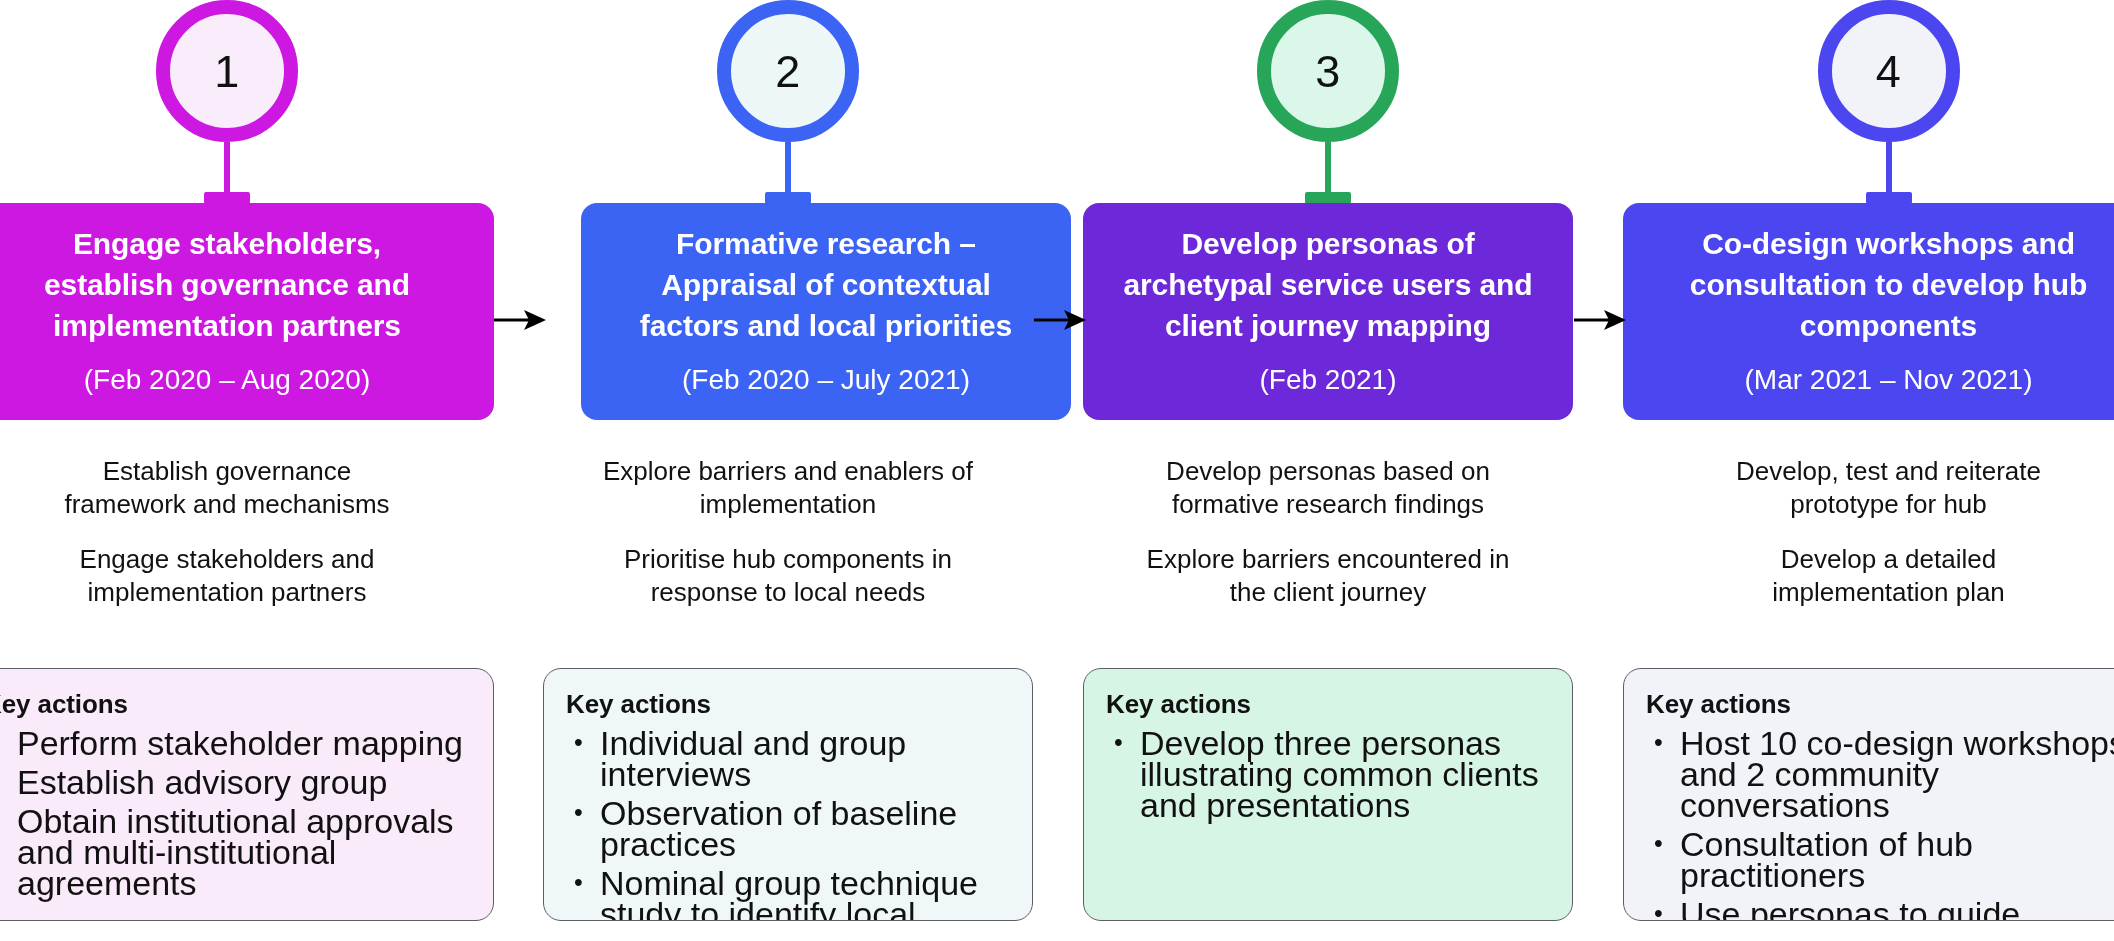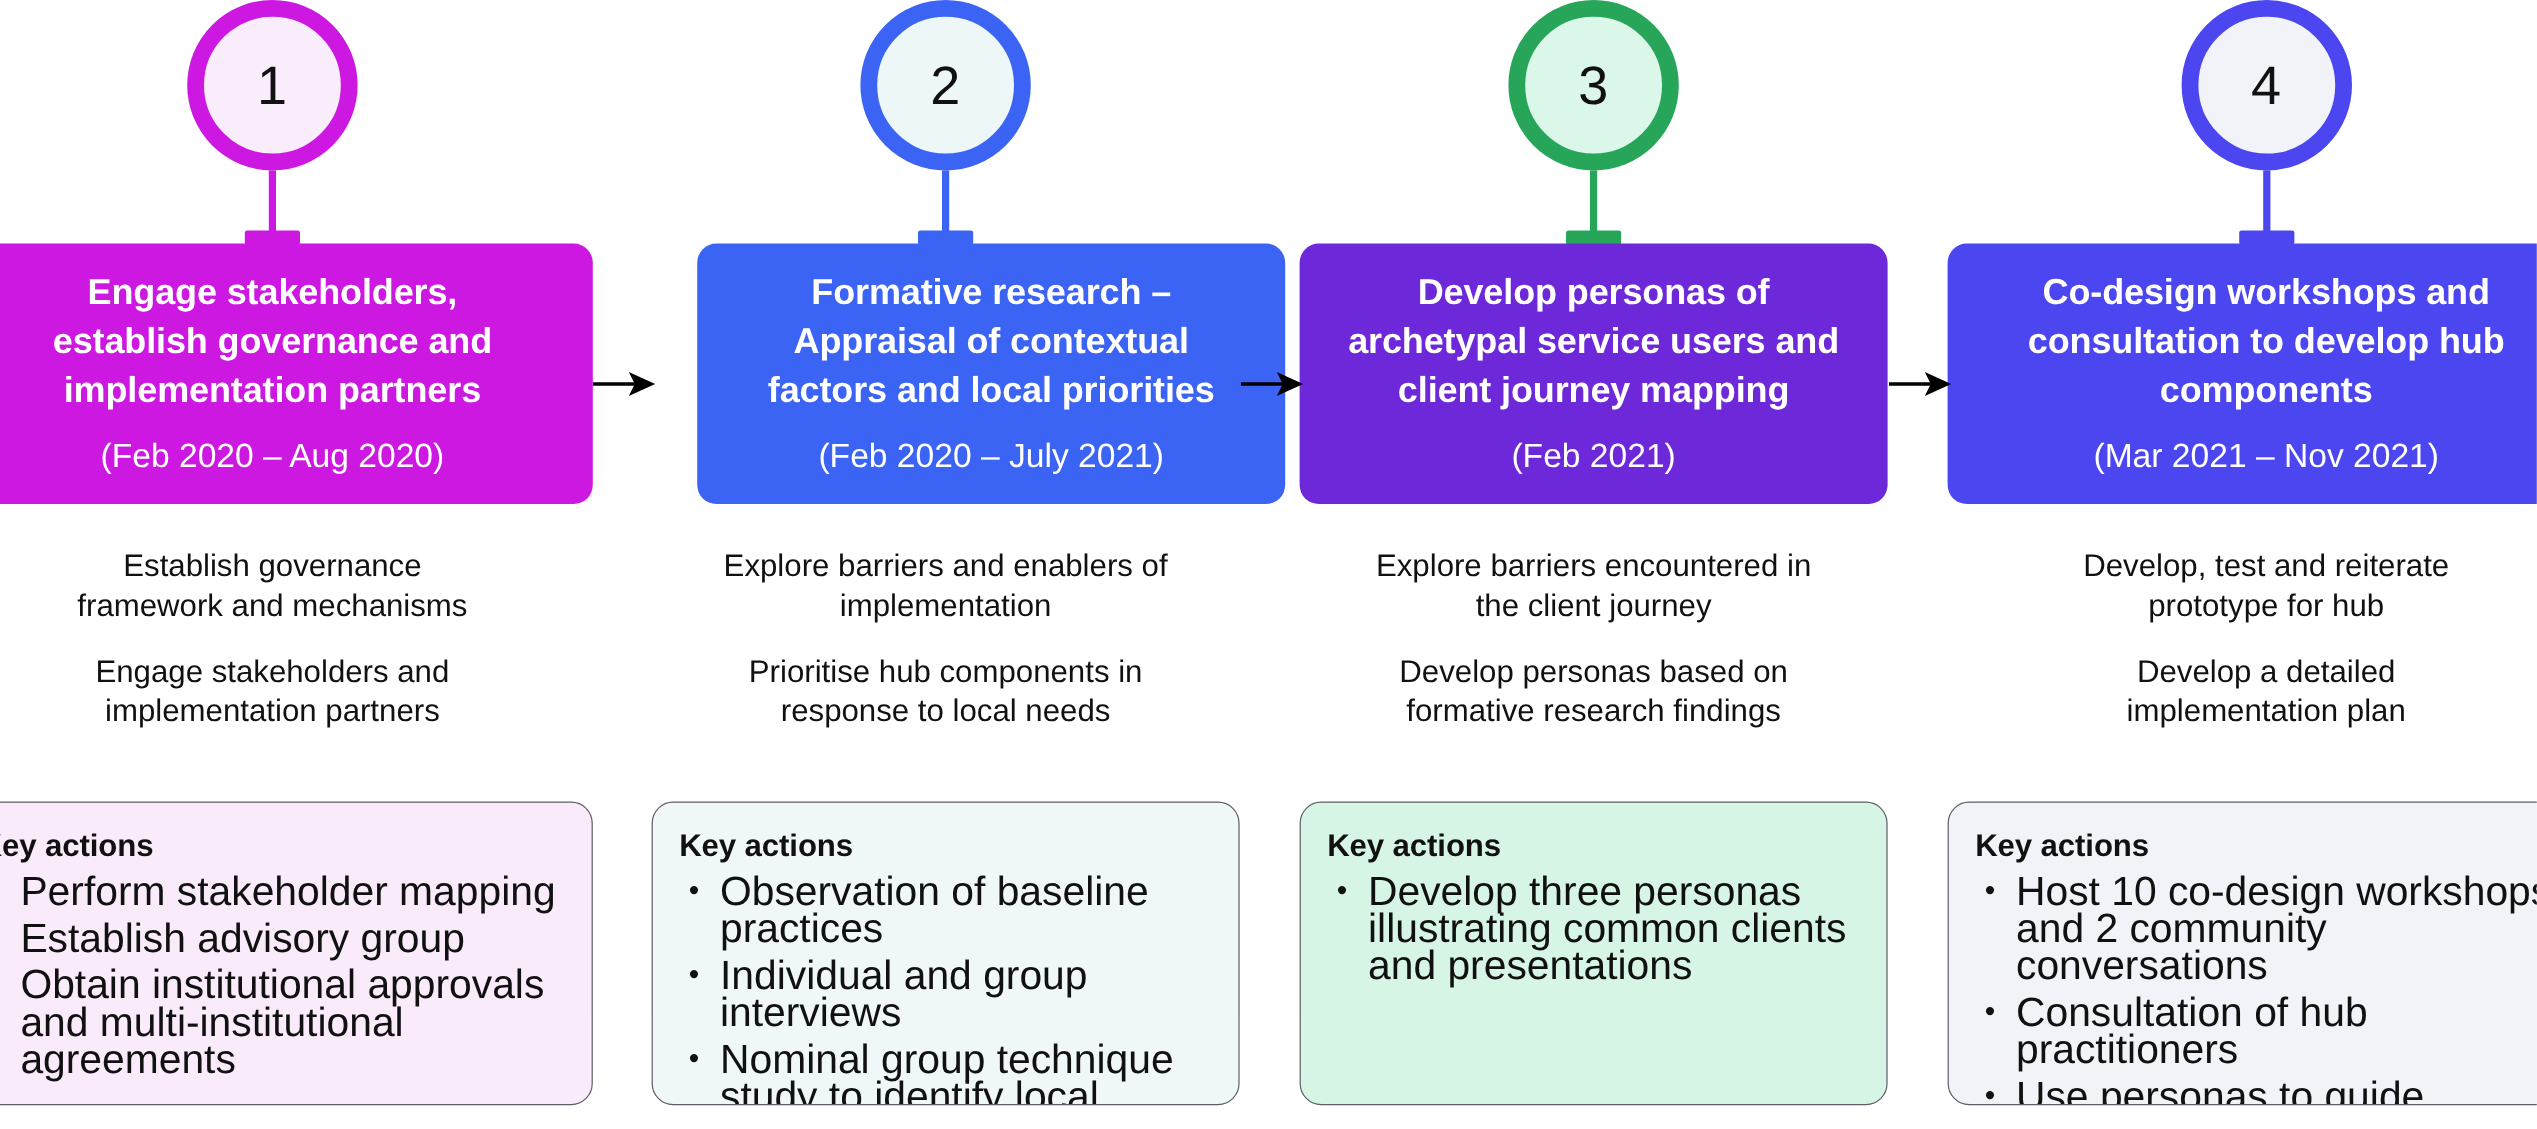--- a/index.html
+++ b/index.html
@@ -238,46 +238,46 @@
     </div>
     <div class="aims">
       <p class="aim">Explore barriers and enablers of
 implementation</p>
       <p class="aim">Prioritise hub components in
 response to local needs</p>
     </div>
     <div class="actions-card" style="background: rgb(239, 247, 248);">
       <div class="actions-title">Key actions</div>
       <ul class="actions-list">
+        <li>Individual and group interviews</li>
         <li>Observation of baseline practices</li>
-        <li>Individual and group interviews</li>
         <li>Nominal group technique study to identify local priority interventions</li>
       </ul>
     </div>
   </div>
 
   <div class="col col-2">
     <div class="badge-wrap">
       <div class="badge" style="border-color: rgb(39, 166, 90); background: rgb(218, 247, 234);">
         <span class="badge-num">3</span>
       </div>
       <div class="stem" style="background: rgb(39, 166, 90);"></div>
       <div class="stem-foot" style="background: rgb(39, 166, 90);"></div>
     </div>
     <div class="phase-box" style="background: #6d28d9;">
       <div class="phase-title">Develop personas of
 archetypal service users and
 client journey mapping</div>
       <div class="phase-dates">(Feb 2021)</div>
     </div>
     <div class="aims">
+      <p class="aim">Develop personas based on
+formative research findings</p>
       <p class="aim">Explore barriers encountered in
 the client journey</p>
-      <p class="aim">Develop personas based on
-formative research findings</p>
     </div>
     <div class="actions-card" style="background: rgb(215, 245, 228);">
       <div class="actions-title">Key actions</div>
       <ul class="actions-list">
         <li>Develop three personas illustrating common clients and presentations</li>
       </ul>
     </div>
   </div>
 
   <div class="col col-3">

